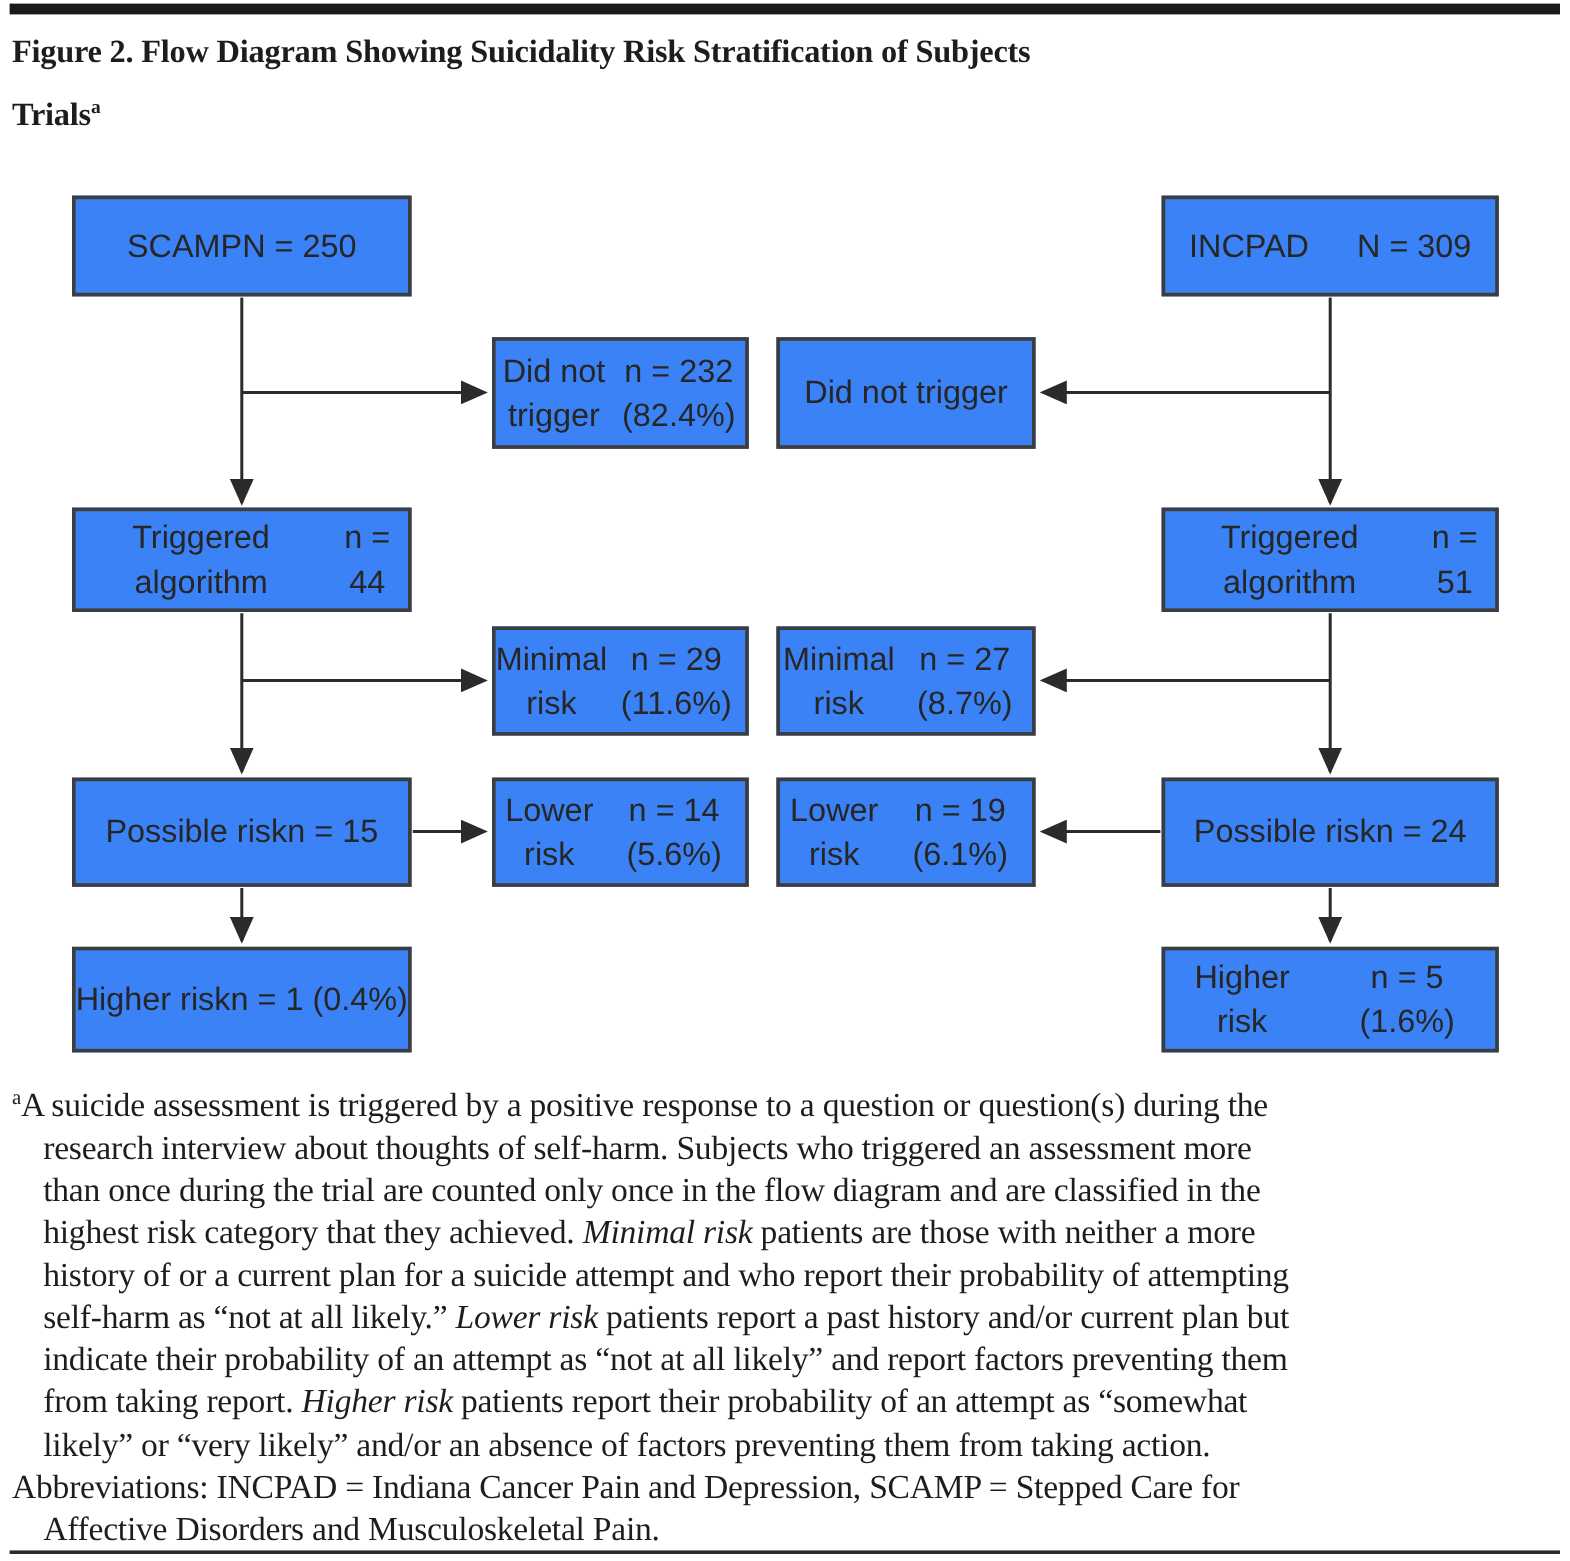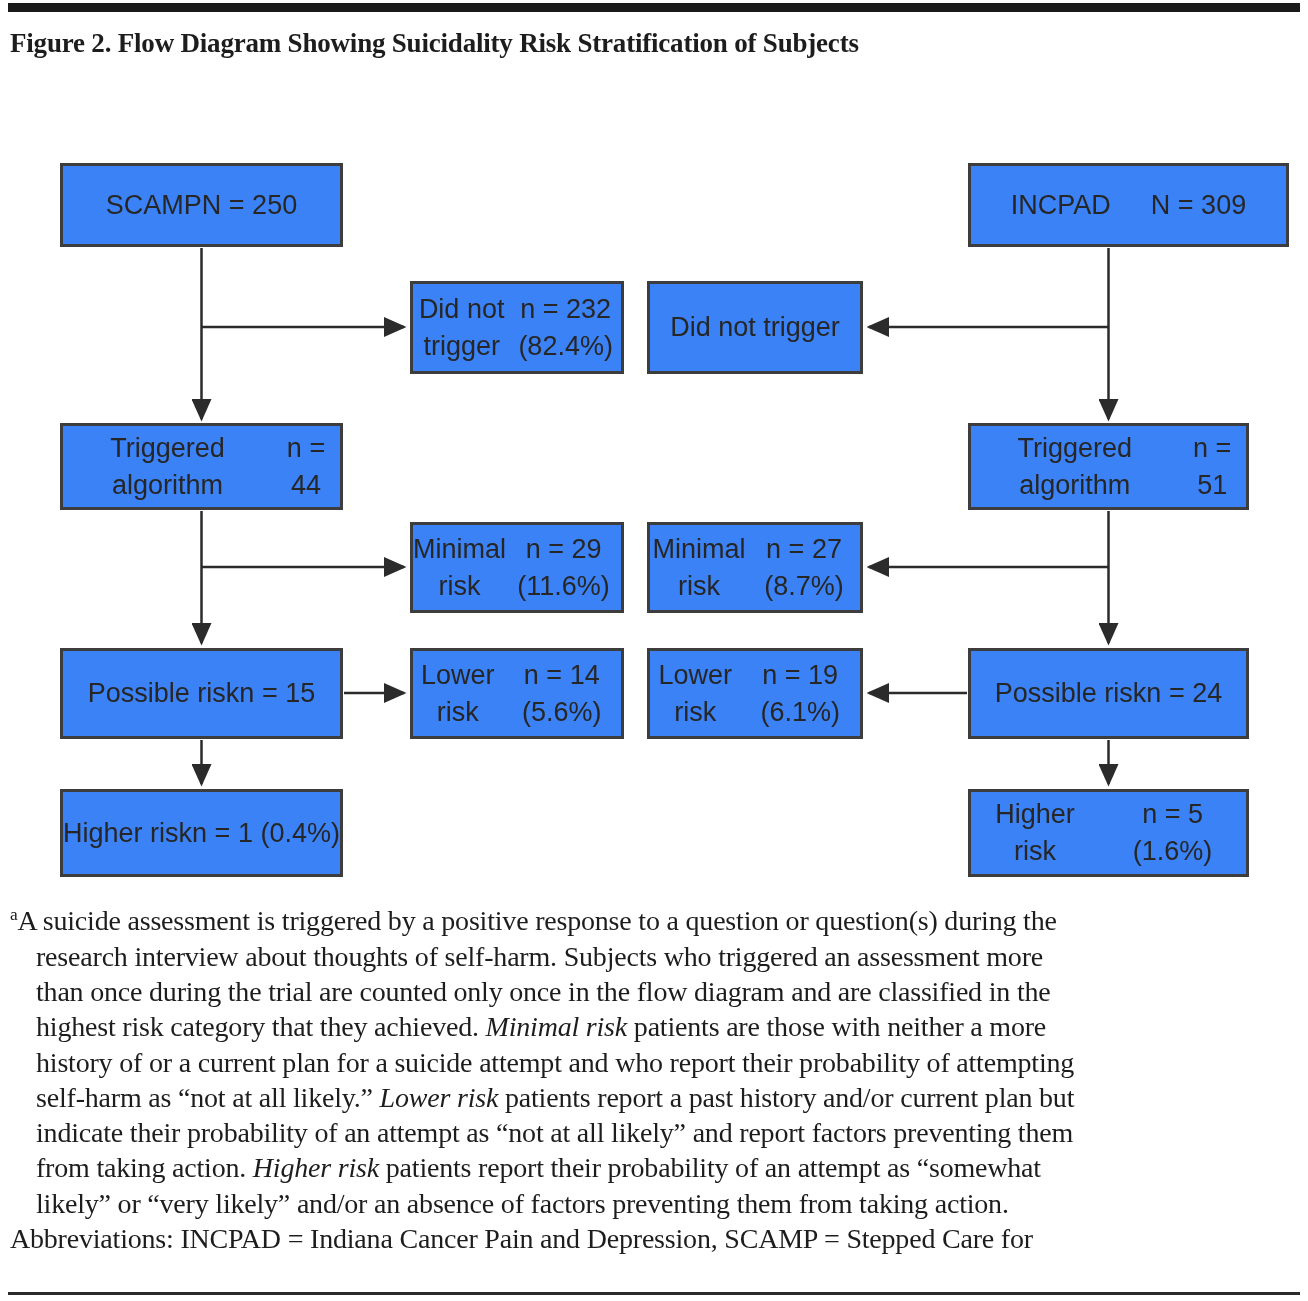--- a/index.html
+++ b/index.html
@@ -18,21 +18,21 @@
   .diagram{position:absolute;left:0;top:0;width:1308px;height:890px;}
   .connectors{position:absolute;left:0;top:0;}
   .box{
     position:absolute;box-sizing:border-box;
     background:#3b82f6;border:3px solid #3d3d3d;
     display:flex;align-items:center;justify-content:center;
     text-align:center;font-family:"Liberation Sans",sans-serif;
     font-size:27px;line-height:37px;color:#262626;
   }
   .b-scamp      {left:60px; top:163px;width:283px;height:84px;}
-  .b-incpad     {left:968px;top:163px;width:321px;height:84px;gap:40px;}
+  .b-incpad     {left:968px;top:163px;width:281px;height:84px;gap:40px;}
   .b-scamp-dnt  {left:410px;top:281px;width:214px;height:93px;}
   .b-incpad-dnt {left:647px;top:281px;width:216px;height:93px;}
   .b-scamp-trig {left:60px; top:423px;width:283px;height:87px;}
   .b-incpad-trig{left:968px;top:423px;width:281px;height:87px;}
   .b-scamp-min  {left:410px;top:522px;width:214px;height:91px;}
   .b-incpad-min {left:647px;top:522px;width:216px;height:91px;}
   .b-scamp-poss {left:60px; top:648px;width:283px;height:91px;}
   .b-incpad-poss{left:968px;top:648px;width:281px;height:91px;}
   .b-scamp-low  {left:410px;top:648px;width:214px;height:91px;}
   .b-incpad-low {left:647px;top:648px;width:216px;height:91px;}
@@ -47,20 +47,21 @@
   .fn-line sup{font-size:62%;}
   .it{font-style:italic;}
 </style>
 </head>
 <body>
 
 <div class="toprule"></div>
 
 <div class="title">
   <div class="t-line">Figure 2. Flow Diagram Showing Suicidality Risk Stratification of Subjects</div>
+  <div class="t-line"><span>Trials</span><sup>a</sup></div>
 </div>
 
 <div class="diagram">
 
   <svg class="connectors" width="1308" height="890" viewBox="0 0 1308 890">
     <defs>
       <marker id="ah" markerWidth="9" markerHeight="8" refX="8" refY="4" orient="auto">
         <path d="M0,0 L9,4 L0,8 z" fill="#2b2b2b"></path>
       </marker>
     </defs>
@@ -144,18 +145,19 @@
 </div>
 
 <div class="footnote">
     <div class="fn-line"><sup>a</sup><span>A suicide assessment is triggered by a positive response to a question or question(s) during the</span></div>
     <div class="fn-line ind"><span>research interview about thoughts of self-harm. Subjects who triggered an assessment more</span></div>
     <div class="fn-line ind"><span>than once during the trial are counted only once in the flow diagram and are classified in the</span></div>
     <div class="fn-line ind"><span>highest risk category that they achieved. </span><span class="it">Minimal risk</span><span> patients are those with neither a more</span></div>
     <div class="fn-line ind"><span>history of or a current plan for a suicide attempt and who report their probability of attempting</span></div>
     <div class="fn-line ind"><span>self-harm as “not at all likely.” </span><span class="it">Lower risk</span><span> patients report a past history and/or current plan but</span></div>
     <div class="fn-line ind"><span>indicate their probability of an attempt as “not at all likely” and report factors preventing them</span></div>
-    <div class="fn-line ind"><span>from taking action. </span><span class="it">Higher risk</span><span> patients report their probability of an attempt as “somewhat</span></div>
+    <div class="fn-line ind"><span>from taking report. </span><span class="it">Higher risk</span><span> patients report their probability of an attempt as “somewhat</span></div>
     <div class="fn-line ind"><span>likely” or “very likely” and/or an absence of factors preventing them from taking action.</span></div>
     <div class="fn-line"><span>Abbreviations: INCPAD = Indiana Cancer Pain and Depression, SCAMP = Stepped Care for</span></div>
+    <div class="fn-line ind"><span>Affective Disorders and Musculoskeletal Pain.</span></div>
   </div>
 
 <div class="bottomrule"></div>
 
 </body></html>

